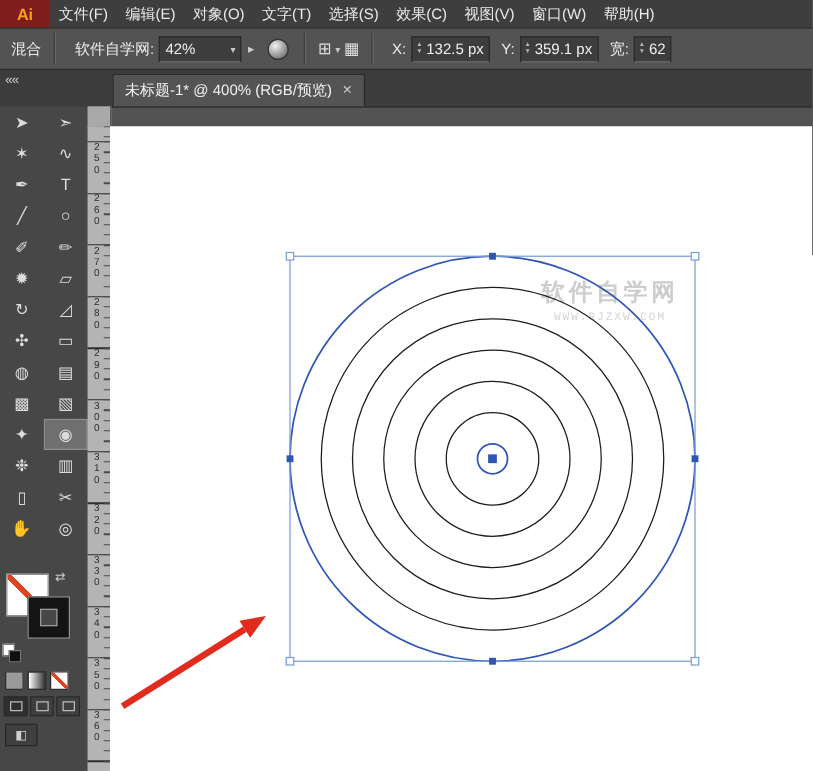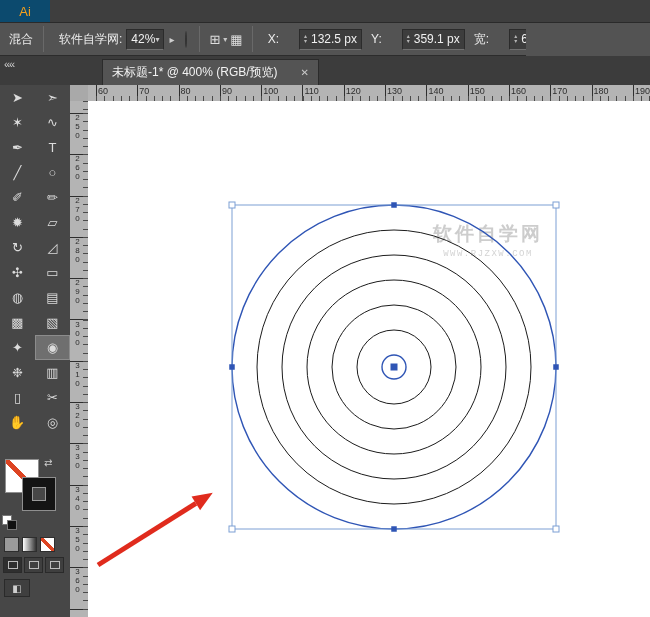--- a/index.html
+++ b/index.html
@@ -5,45 +5,45 @@
   html,body{margin:0;padding:0;background:#222;}
   .app{
     position:relative;width:650px;height:617px;overflow:hidden;
     background:#535353;
     font-family:"Liberation Sans","DejaVu Sans",sans-serif;
     -webkit-font-smoothing:antialiased;
   }
   
   .menubar{position:absolute;left:0;top:0;width:650px;height:22px;background:#3e3e3e;
     border-bottom:1px solid #2a2a2a;display:flex;align-items:stretch;}
-  .ai-logo{width:50px;display:flex;align-items:center;justify-content:center;
-    background:#0c4a6e;color:#f7a01b;font-weight:normal;font-size:13px;}
+  .ai-logo{width:40px;display:flex;align-items:center;justify-content:center;
+    background:#7f1d1d;color:#f7a01b;font-weight:bold;font-size:13px;}
   .menu-items{display:flex;align-items:center;}
   .menu-item{color:#e9e9e9;font-size:12px;padding:0 7px;line-height:22px;cursor:default;white-space:nowrap;}
   
-  .controlbar{position:absolute;left:0;top:23px;width:526px;height:32px;background:#535353;
+  .controlbar{position:absolute;left:0;top:23px;width:650px;height:32px;background:#535353;
     border-bottom:1px solid #2c2c2c;display:flex;align-items:center;font-size:12px;color:#ececec;overflow:hidden;}
   .cb-label{margin:0 4px 0 9px;white-space:nowrap;}
   .cb-sep{width:1px;align-self:stretch;margin:3px 6px;background:#3c3c3c;border-right:1px solid #696969;}
   .num-box{display:flex;align-items:center;background:#3d3d3d;border:1px solid #2b2b2b;
-    border-bottom-color:#707070;height:19px;padding:0 4px;gap:4px;color:#f0f0f0;white-space:nowrap;margin-left:16px;}
+    border-bottom-color:#707070;height:19px;padding:0 4px;gap:4px;color:#f0f0f0;white-space:nowrap;}
   .spinner{display:flex;flex-direction:column;font-size:6px;line-height:5px;color:#b5b5b5;}
   .dropdown-box{display:flex;align-items:center;justify-content:space-between;background:#3d3d3d;
     border:1px solid #2b2b2b;border-bottom-color:#707070;height:19px;width:56px;padding:0 4px;color:#f0f0f0;}
   .caret{font-size:8px;color:#c7c7c7;}
   .chev{font-size:10px;color:#cfcfcf;margin:0 5px;}
   .sphere{width:15px;height:15px;border-radius:50%;margin:0 6px;
     background:radial-gradient(circle at 35% 32%,#f2f2f2,#9a9a9a 55%,#5c5c5c 95%);
     border:1px solid #333;}
   .cb-icon{font-size:13px;color:#dedede;margin:0 3px;}
   
   .tabrow{position:absolute;left:0;top:56px;width:650px;height:29px;background:#3c3c3c;border-bottom:1px solid #2b2b2b;}
   .collapse-btn{position:absolute;left:4px;top:2px;color:#cfcfcf;font-size:11px;letter-spacing:-1px;cursor:default;}
-  .doc-tab{position:absolute;left:102px;top:3px;height:25px;background:#545454;border:1px solid #2b2b2b;border-bottom:none;
-    display:flex;align-items:center;gap:23px;padding:0 9px;color:#f2f2f2;font-size:12px;white-space:nowrap;}
+  .doc-tab{position:absolute;left:90px;top:3px;height:25px;background:#545454;border:1px solid #2b2b2b;border-bottom:none;
+    display:flex;align-items:center;gap:8px;padding:0 9px;color:#f2f2f2;font-size:12px;white-space:nowrap;}
   .tab-close{color:#c9c9c9;font-size:10px;}
   
   .toolbar{position:absolute;left:0;top:85px;width:70px;height:532px;background:#474747;border-right:1px solid #333;}
   .tools-grid{display:grid;grid-template-columns:35px 35px;}
   .tool{height:25px;display:flex;align-items:center;justify-content:center;color:#dcdcdc;font-size:13px;cursor:default;}
   .tool.active{background:#6f6f6f;box-shadow:inset 0 0 0 1px #8c8c8c;}
   .fill-swatch{position:absolute;left:5px;top:374px;width:32px;height:32px;border:1px solid #8f8f8f;
     background:#fff linear-gradient(to top right,transparent 45%,#d42 45%,#d42 55%,transparent 55%);z-index:1;}
   .stroke-swatch{position:absolute;left:22px;top:392px;width:32px;height:32px;border:1px solid #8f8f8f;
     background:#141414;z-index:2;display:flex;align-items:center;justify-content:center;}
@@ -92,20 +92,31 @@
   .watermark .l2{font-size:9px;color:#d4d4d4;letter-spacing:1.5px;margin-top:2px;}
   .canvas svg{position:absolute;left:0;top:0;}
 </style>
 </head>
 <body>
 
 <div class="app">
 
   <div class="menubar">
     <div class="ai-logo">Ai</div>
+    <div class="menu-items">
+        <span class="menu-item">文件(F)</span>
+        <span class="menu-item">编辑(E)</span>
+        <span class="menu-item">对象(O)</span>
+        <span class="menu-item">文字(T)</span>
+        <span class="menu-item">选择(S)</span>
+        <span class="menu-item">效果(C)</span>
+        <span class="menu-item">视图(V)</span>
+        <span class="menu-item">窗口(W)</span>
+        <span class="menu-item">帮助(H)</span>
+      </div>
   </div>
 
   <div class="controlbar">
     <span class="cb-label">混合</span>
     <span class="cb-sep"></span>
     <span class="cb-label">软件自学网:</span>
     <span class="dropdown-box">
       <span>42%</span>
       <span class="caret">▾</span>
     </span>
@@ -259,36 +270,20 @@
           <span></span>
         </span>
       <span class="draw-btn">
           <span></span>
         </span>
     </div>
     <div class="screen-btn">◧</div>
   </div>
 
   <div class="ruler-corner"></div>
-  <div class="hruler">
-      <span class="hlabel" style="left: 10px;">60</span>
-      <span class="hlabel" style="left: 51.3px;">70</span>
-      <span class="hlabel" style="left: 92.6px;">80</span>
-      <span class="hlabel" style="left: 133.9px;">90</span>
-      <span class="hlabel" style="left: 175.2px;">100</span>
-      <span class="hlabel" style="left: 216.5px;">110</span>
-      <span class="hlabel" style="left: 257.8px;">120</span>
-      <span class="hlabel" style="left: 299.1px;">130</span>
-      <span class="hlabel" style="left: 340.4px;">140</span>
-      <span class="hlabel" style="left: 381.7px;">150</span>
-      <span class="hlabel" style="left: 423px;">160</span>
-      <span class="hlabel" style="left: 464.3px;">170</span>
-      <span class="hlabel" style="left: 505.6px;">180</span>
-      <span class="hlabel" style="left: 546.9px;">190</span>
-    </div>
   <div class="vruler">
       <span class="vlabel" style="top: 12px;">250</span>
       <span class="vlabel" style="top: 53.3px;">260</span>
       <span class="vlabel" style="top: 94.6px;">270</span>
       <span class="vlabel" style="top: 135.9px;">280</span>
       <span class="vlabel" style="top: 177.2px;">290</span>
       <span class="vlabel" style="top: 218.5px;">300</span>
       <span class="vlabel" style="top: 259.8px;">310</span>
       <span class="vlabel" style="top: 301.1px;">320</span>
       <span class="vlabel" style="top: 342.4px;">330</span>

